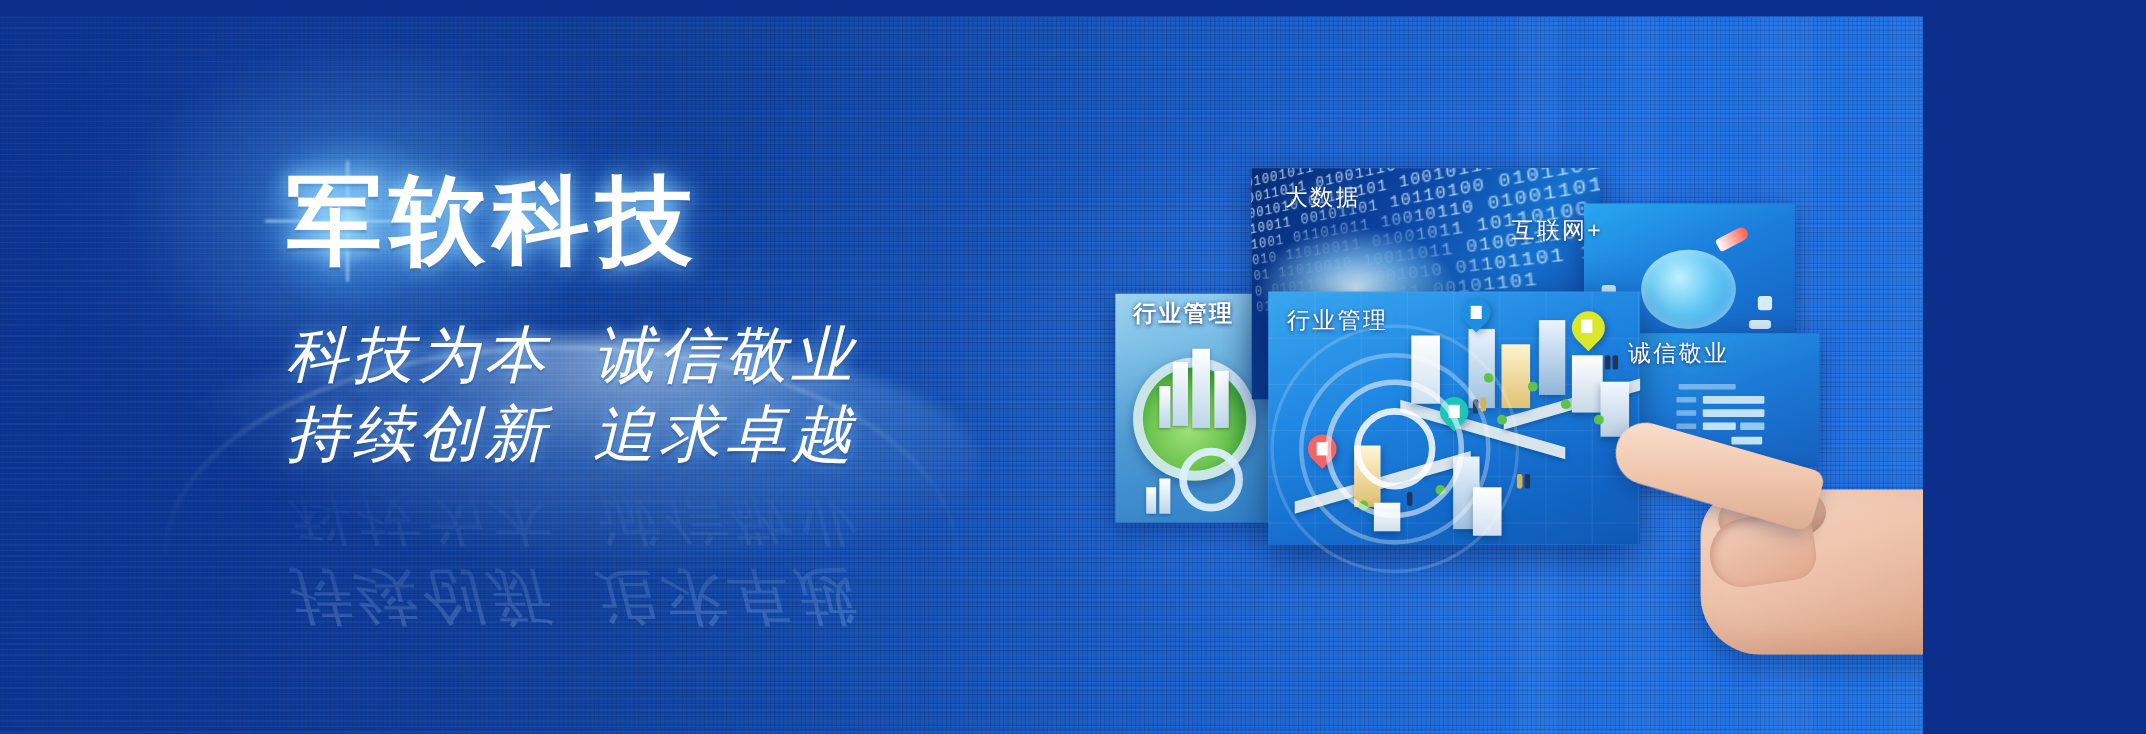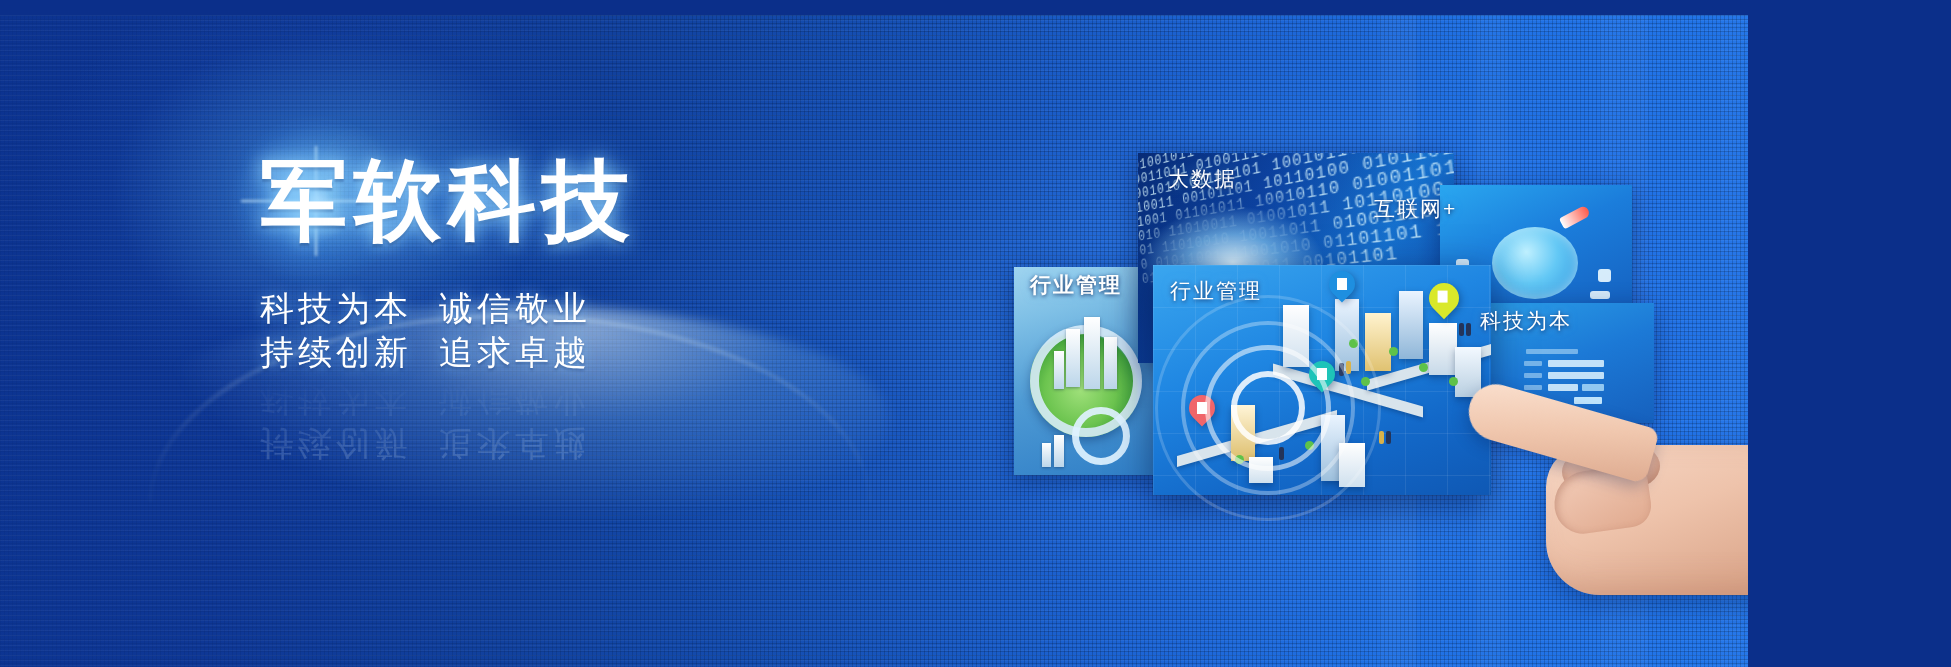--- a/index.html
+++ b/index.html
@@ -73,23 +73,24 @@
 
   
   .text-block{ position:absolute; left:260px; top:140px; width:620px; }
   .brand-title{
     font-size:88px; font-weight:bold; letter-spacing:6px; color:#ffffff;
     line-height:1.05;
     text-shadow:0 0 18px rgba(150,215,255,0.95), 0 0 42px rgba(90,175,255,0.75), 0 3px 2px rgba(4,30,90,0.45);
   }
   .tagline{ margin-top:40px; }
   .tag-line{
-    font-size:34px; color:#ffffff; letter-spacing:4px; line-height:1.28;
+    font-size:56px; color:#ffffff; letter-spacing:4px; line-height:1.28;
     text-shadow:0 0 14px rgba(130,200,255,0.7), 0 2px 3px rgba(4,30,90,0.4);
     white-space:pre;
+    font-style:italic;
   }
   .tag-reflection{
     margin-top:4px;
     transform:scaleY(-1);
     opacity:.22;
     -webkit-mask-image:linear-gradient(to top, rgba(0,0,0,0) 5%, rgba(0,0,0,0.9) 95%);
             mask-image:linear-gradient(to top, rgba(0,0,0,0) 5%, rgba(0,0,0,0.9) 95%);
     filter:blur(0.6px);
   }
   .tag-reflection .tag-line{ text-shadow:none; color:#cfe6ff; }
@@ -283,21 +284,21 @@
     <div class="form-cap" style="left:60px;  top:58px; width:18px;"></div>
     <div class="form-row" style="left:84px;  top:57px; width:56px;"></div>
     <div class="form-cap" style="left:60px;  top:70px; width:18px;"></div>
     <div class="form-row" style="left:84px;  top:69px; width:56px;"></div>
     <div class="form-cap" style="left:60px;  top:82px; width:18px;"></div>
     <div class="form-row" style="left:84px;  top:81px; width:30px;"></div>
     <div class="form-row" style="left:118px; top:81px; width:22px; background:rgba(160,210,245,0.9);"></div>
     <div class="form-row" style="left:110px; top:94px; width:28px; background:rgba(200,235,255,0.95);"></div>
     <div class="form-cap" style="left:66px;  top:108px; width:60px;"></div>
   </div>
-  <div class="panel-label" style="left:1480px; top:292px;">科技为本</div>
+  <div class="panel-label" style="left:1480px; top:292px;">诚信敬业</div>
 
   <div class="panel p-egov">
     <div class="egov-grid"></div>
 
     <div class="road" style="left:24px;  top:168px; width:160px; height:11px; transform:skewY(-16deg);"></div>
     <div class="road" style="left:120px; top:120px; width:150px; height:11px; transform:skewY(16deg);"></div>
     <div class="road" style="left:214px; top:96px;  width:130px; height:11px; transform:skewY(-16deg);"></div>
 
     <div class="iso-bld" style="left:130px; top:40px;  width:26px; height:62px; background:linear-gradient(180deg,#ffffff,#cfe0ee);"></div>
     <div class="iso-bld" style="left:182px; top:34px;  width:24px; height:72px; background:linear-gradient(180deg,#eaf4ff,#9dc0dd);"></div>

